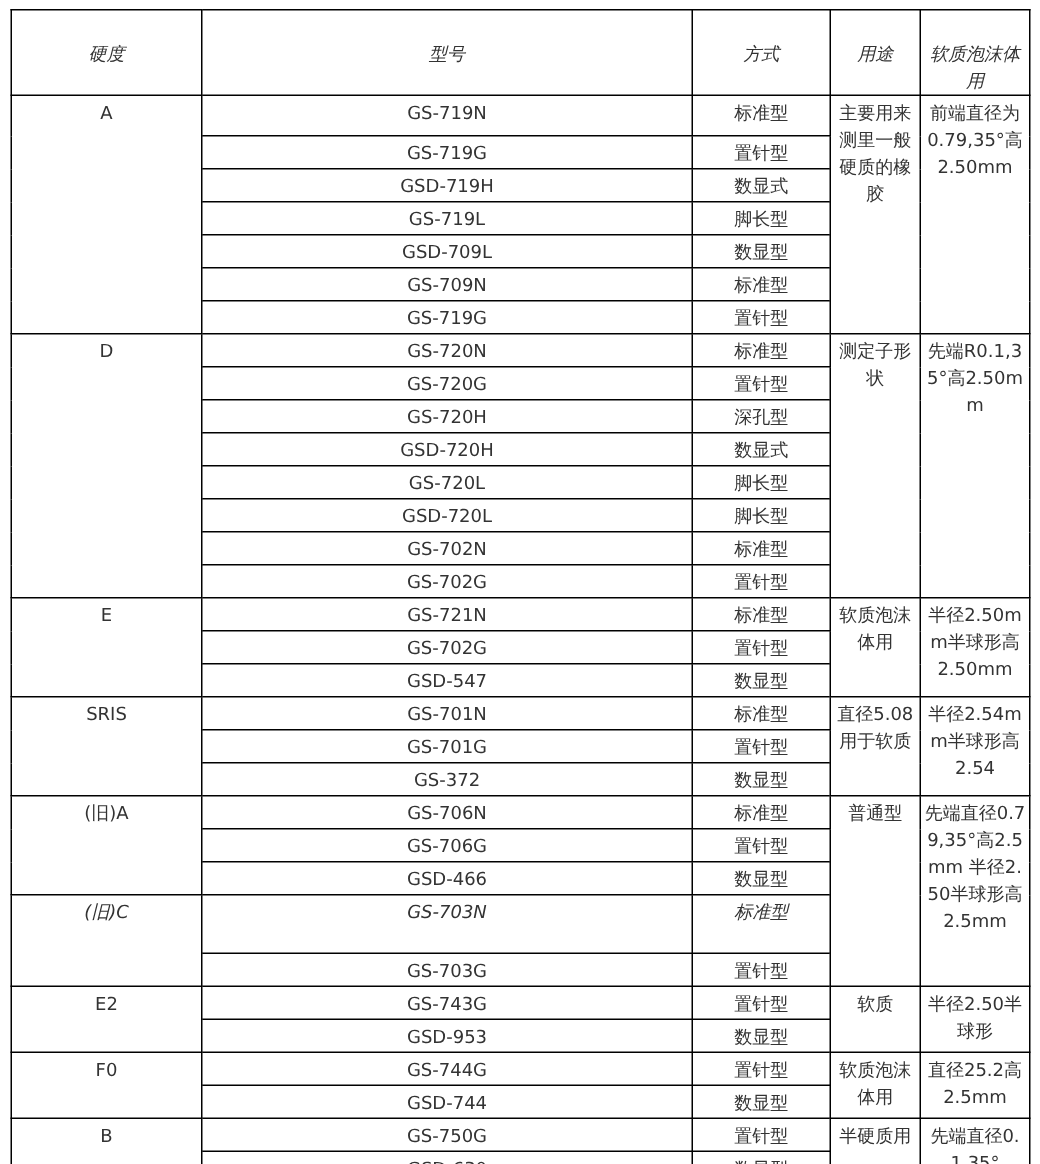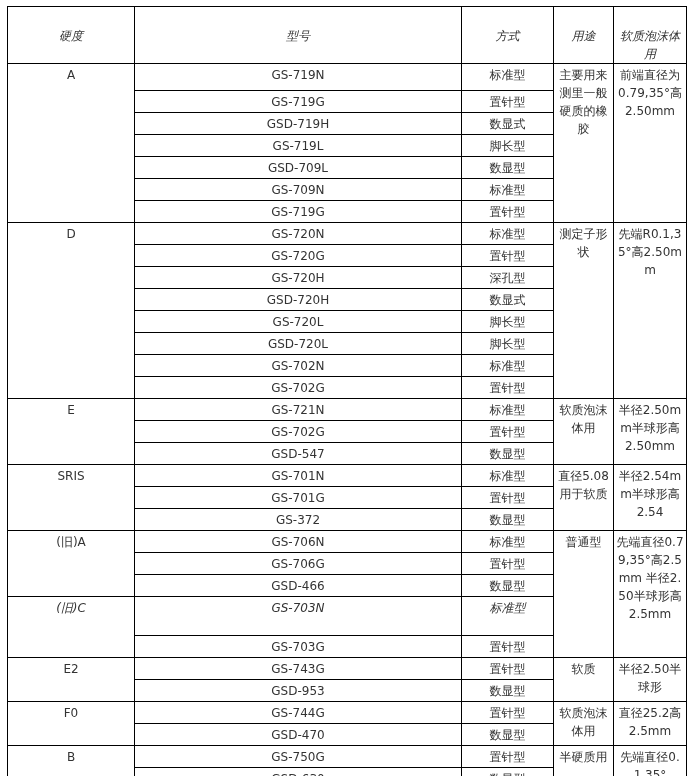--- a/index.html
+++ b/index.html
@@ -193,21 +193,21 @@
       </tr>
 
     <tr class="r22">
       <td rowspan="2">F0</td>
       <td>GS-744G</td>
       <td>置针型</td>
       <td rowspan="2" class="multi">软质泡沫体用</td>
       <td rowspan="2" class="multi">直径25.2高2.5mm</td>
     </tr>
     <tr class="r22">
-        <td>GSD-470</td>
+        <td>GSD-744</td>
         <td>数显型</td>
       </tr>
 
     <tr class="r22">
       <td rowspan="2">B</td>
       <td>GS-750G</td>
       <td>置针型</td>
       <td rowspan="2" class="multi">半硬质用</td>
       <td rowspan="2" class="multi">先端直径0.1,35°</td>
     </tr>

